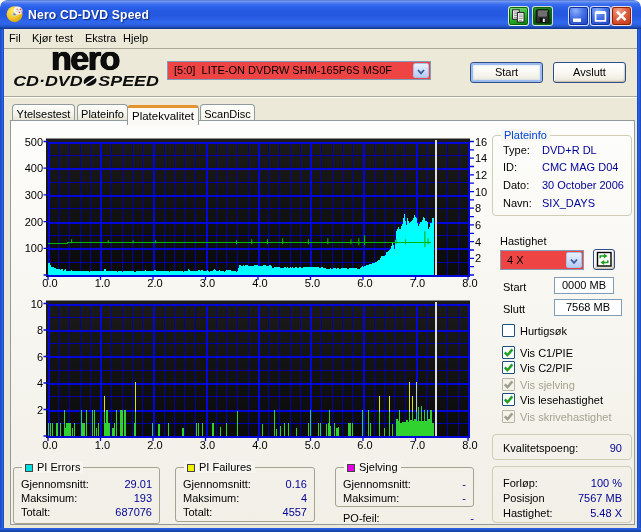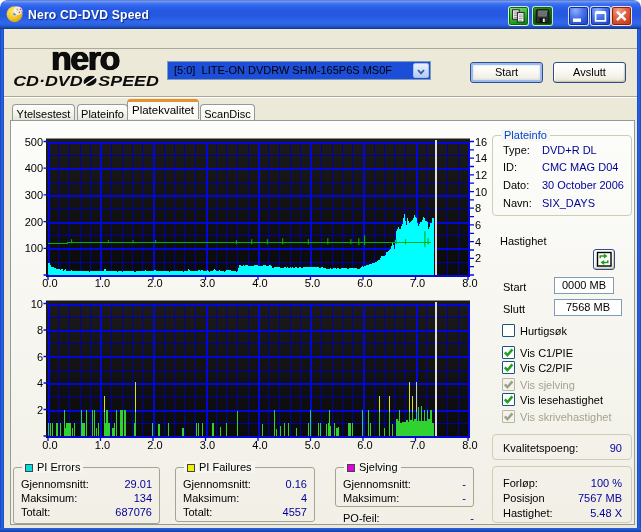--- a/index.html
+++ b/index.html
@@ -36,21 +36,21 @@
 .lbl{position:absolute;font-size:11px;color:#000;white-space:nowrap}
 .val{position:absolute;font-size:11px;color:#000096;white-space:nowrap}
 .valr{position:absolute;font-size:11px;color:#000096;white-space:nowrap;text-align:right}
 .edit{position:absolute;border:1px solid #7f9db9;background:#fff;font-size:11px;text-align:center;color:#000;padding-top:1px}
 .cb{position:absolute;width:13px;height:13px;border:1px solid #1c5180;background:#fff;border-radius:1px}
 .cbd{border-color:#b9b6a7;background:#f4f3ea}
 .xpbtn{position:absolute;border:1px solid #2f4d8a;border-radius:3px;
  background:linear-gradient(180deg,#ffffff 0%,#faf9f4 45%,#f1efe4 80%,#e3dfcf 100%);
  font-size:11px;text-align:center;color:#000;
  box-shadow:inset -1px -1px 1px rgba(170,160,130,.5), inset 1px 1px 0 #fff}
-.combo{position:absolute;border:1px solid #7f9db9;background:#1d4ed8;font-size:11px;color:#000}
+.combo{position:absolute;border:1px solid #7f9db9;background:#ef4444;font-size:11px;color:#000}
 .combobtn{position:absolute;right:1px;top:1px;bottom:1px;width:16px;border-radius:2px;
  background:linear-gradient(180deg,#e8f0fd 0%,#cfdffa 50%,#b7cbf2 100%);border:1px solid #a8bfe6}
 </style></head><body>
 <div class="win">
 
 <div class="titlebar"></div>
 <svg class="abs" style="left:6px;top:5px" width="18" height="18" viewBox="0 0 18 18">
  <defs>
         <radialGradient id="cdg" cx="0.38" cy="0.3" r="0.9">
   <stop offset="0" stop-color="#ffe95e"></stop>
@@ -97,20 +97,26 @@
         <path d="M4.6 6.2 h9.8 v7.6 h-9.8 z" fill="none" stroke="#fff" stroke-width="1.7"></path>
         <path d="M4.6 5.3 h9.8" stroke="#fff" stroke-width="2.6"></path>
       </svg>
 </div>
 <div class="tbtn bred" style="left:611px">
  <svg width="19" height="18" viewBox="0 0 19 18">
         <path d="M5 4.6 L13.6 13.2 M13.6 4.6 L5 13.2" stroke="#fff" stroke-width="2.5"></path>
       </svg>
 </div>
 
+<div class="menubar">
+ <span style="left:5px">Fil</span>
+ <span style="left:28px">Kjør test</span>
+ <span style="left:81px">Ekstra</span>
+ <span style="left:119px">Hjelp</span>
+</div>
 <div class="sepline" style="top:48px"></div>
 
 <div class="toolbar"></div>
 <div class="abs" style="left:25px;top:46px;width:120px;text-align:center;font-weight:bold;color:#0d0d0d;
  font-size:38px;letter-spacing:-1.5px;line-height:30px;transform:scale(.89,.855);transform-origin:50% 0;
  text-shadow:0 0 1px #000,0.7px 0 0 #000,-0.7px 0 0 #000">nero</div>
 <div class="abs" style="left:6px;top:72px;width:160px;text-align:center;font-weight:bold;font-style:italic;
  color:#0d0d0d;font-size:18px;letter-spacing:0px;transform:scale(.99,.85);transform-origin:50% 0;white-space:nowrap">CD·DVD<svg width="16" height="13" viewBox="0 0 16 13" style="vertical-align:-1px">
         <ellipse cx="8" cy="6.5" rx="6.4" ry="6" fill="#0d0d0d" transform="skewX(-12) translate(1.5 0)"></ellipse>
         <path d="M3 11.5 L13 2" stroke="#fff" stroke-width="1.7" transform="skewX(-12) translate(1.5 0)"></path>
@@ -122,21 +128,21 @@
         </svg></div>
 </div>
 <div class="xpbtn" style="left:470px;top:62px;width:73px;height:21px;padding-top:3px;
  box-shadow:inset 0 0 0 2px #9cbcf0, inset 0 0 2px 2px #b6ccf4">Start</div>
 <div class="xpbtn" style="left:553px;top:62px;width:73px;height:21px;padding-top:3px">Avslutt</div>
 <div class="sepline" style="top:96px"></div>
 
 <div class="beige" style="left:4px;top:98px;width:633px;height:23px"></div>
 <div class="tab" style="left:12px;top:104px;width:63px;height:17px">Ytelsestest</div>
 <div class="tab" style="left:77px;top:104px;width:51px;height:17px">Plateinfo</div>
-<div class="tab tabactive" style="left:127px;top:99px;width:72px;height:20px">Platekvalitet</div>
+<div class="tab tabactive" style="left:127px;top:105px;width:72px;height:20px">Platekvalitet</div>
 <div class="tab" style="left:200px;top:104px;width:55px;height:33px">ScanDisc</div>
 <div class="page"></div>
 <svg class="abs" style="left:0;top:0" width="641" height="532" viewBox="0 0 641 532" font-family="Liberation Sans, sans-serif">
 <defs>
 <linearGradient id="plotbg" x1="0" y1="0" x2="0" y2="1">
 <stop offset="0" stop-color="#1c1b1a"></stop>
           <stop offset="1" stop-color="#0a0a0a"></stop>
 </linearGradient>
 </defs>
 <rect x="46" y="138.5" width="424" height="138.5" fill="url(#plotbg)"></rect>
@@ -196,20 +202,26 @@
 <span class="lbl" style="left:503px;top:144px">Type:</span>
     <span class="val" style="left:542px;top:144px">DVD+R DL</span>
 <span class="lbl" style="left:503px;top:161px">ID:</span>
     <span class="val" style="left:542px;top:161px">CMC MAG D04</span>
 <span class="lbl" style="left:503px;top:179px">Dato:</span>
     <span class="val" style="left:542px;top:179px">30 October 2006</span>
 <span class="lbl" style="left:503px;top:197px">Navn:</span>
     <span class="val" style="left:542px;top:197px">SIX_DAYS</span>
 
 <span class="lbl" style="left:500px;top:235px">Hastighet</span>
+<div class="combo" style="left:500px;top:250px;width:84px;height:20px">
+ <span style="position:absolute;left:6px;top:3px">4 X</span>
+ <div class="combobtn"><svg width="14" height="16" viewBox="0 0 14 16">
+          <path d="M4 6.5 l3 3.4 3-3.4" fill="none" stroke="#3c5b9c" stroke-width="1.8"></path>
+        </svg></div>
+</div>
 <div class="xpbtn" style="left:593px;top:249px;width:22px;height:21px">
  <svg width="20" height="19" viewBox="0 0 20 19">
   <rect x="3.5" y="2.5" width="13.5" height="13.5" fill="#fff" stroke="#000" stroke-width="1.4"></rect>
   <path d="M6.2 8.2 V6 h4" stroke="#1f9e1f" stroke-width="1.5" fill="none"></path>
   <polygon points="13.6,6 9.8,3.6 9.8,8.4" fill="#1f9e1f"></polygon>
   <path d="M13.8 10.2 v2.3 h-4" stroke="#1f9e1f" stroke-width="1.5" fill="none"></path>
   <polygon points="6.4,12.5 10.2,10.1 10.2,14.9" fill="#1f9e1f"></polygon>
  </svg>
 </div>
 <span class="lbl" style="left:503px;top:281px">Start</span>
@@ -257,21 +269,21 @@
 <span class="lbl" style="left:503px;top:492px">Posisjon</span>
     <span class="valr" style="left:540px;top:492px;width:82px">7567 MB</span>
 <span class="lbl" style="left:503px;top:507px">Hastighet:</span>
     <span class="valr" style="left:540px;top:507px;width:82px">5.48 X</span>
 <div class="gbox2" style="left:13px;top:467px;width:147px;height:57px">
       <span class="glabel2"><span style="display:inline-block;width:8px;height:8px;background:#00e0e0;border:1px solid #444;vertical-align:-1px;margin-right:4px"></span>PI Errors</span>
     </div>
     <span class="lbl" style="left:21px;top:478px">Gjennomsnitt:</span>
     <span class="valr" style="left:92px;top:478px;width:60px">29.01</span>
     <span class="lbl" style="left:21px;top:492px">Maksimum:</span>
-    <span class="valr" style="left:92px;top:492px;width:60px">134</span>
+    <span class="valr" style="left:92px;top:492px;width:60px">193</span>
     <span class="lbl" style="left:21px;top:506px">Totalt:</span>
     <span class="valr" style="left:92px;top:506px;width:60px">687076</span>
     <div class="gbox2" style="left:175px;top:467px;width:140px;height:55px">
       <span class="glabel2"><span style="display:inline-block;width:8px;height:8px;background:#f0f000;border:1px solid #444;vertical-align:-1px;margin-right:4px"></span>PI Failures</span>
     </div>
     <span class="lbl" style="left:183px;top:478px">Gjennomsnitt:</span>
     <span class="valr" style="left:252px;top:478px;width:55px">0.16</span>
     <span class="lbl" style="left:183px;top:492px">Maksimum:</span>
     <span class="valr" style="left:252px;top:492px;width:55px">4</span>
     <span class="lbl" style="left:183px;top:506px">Totalt:</span>

